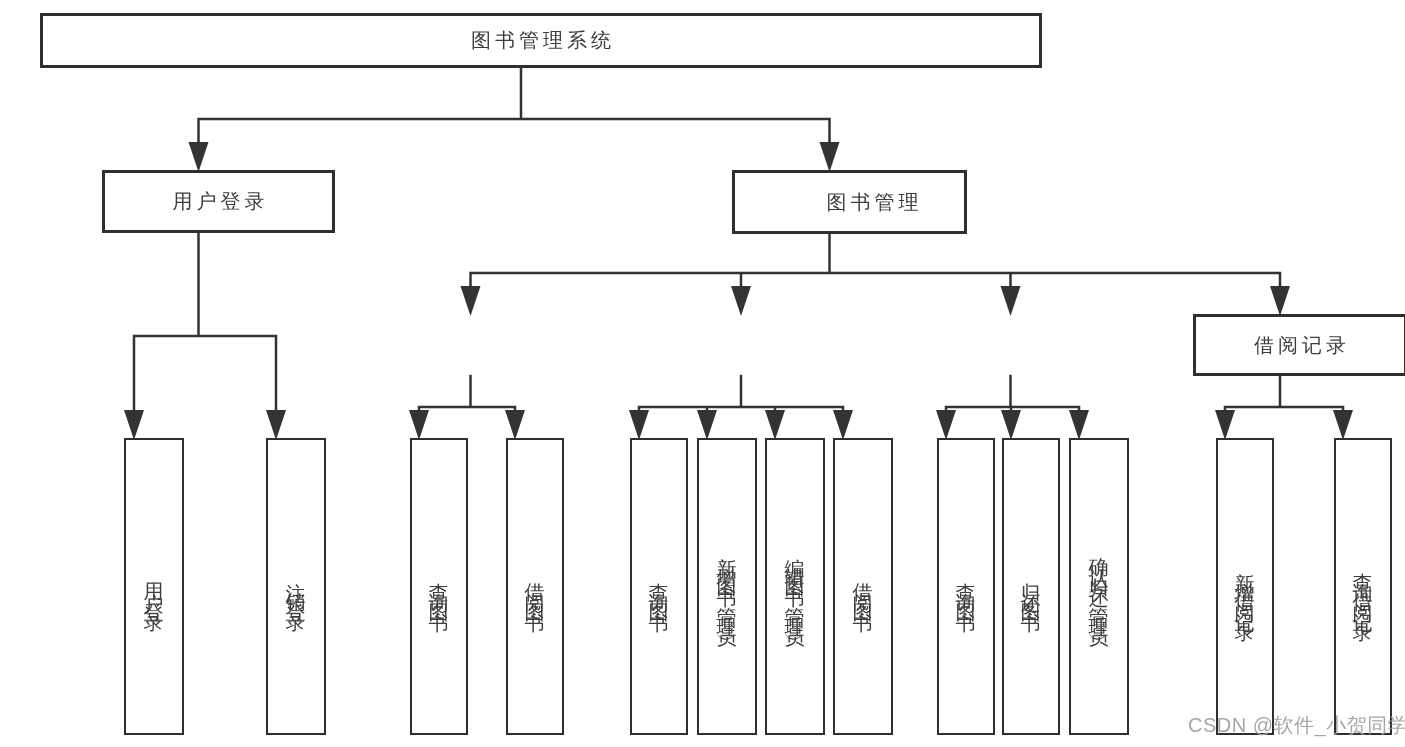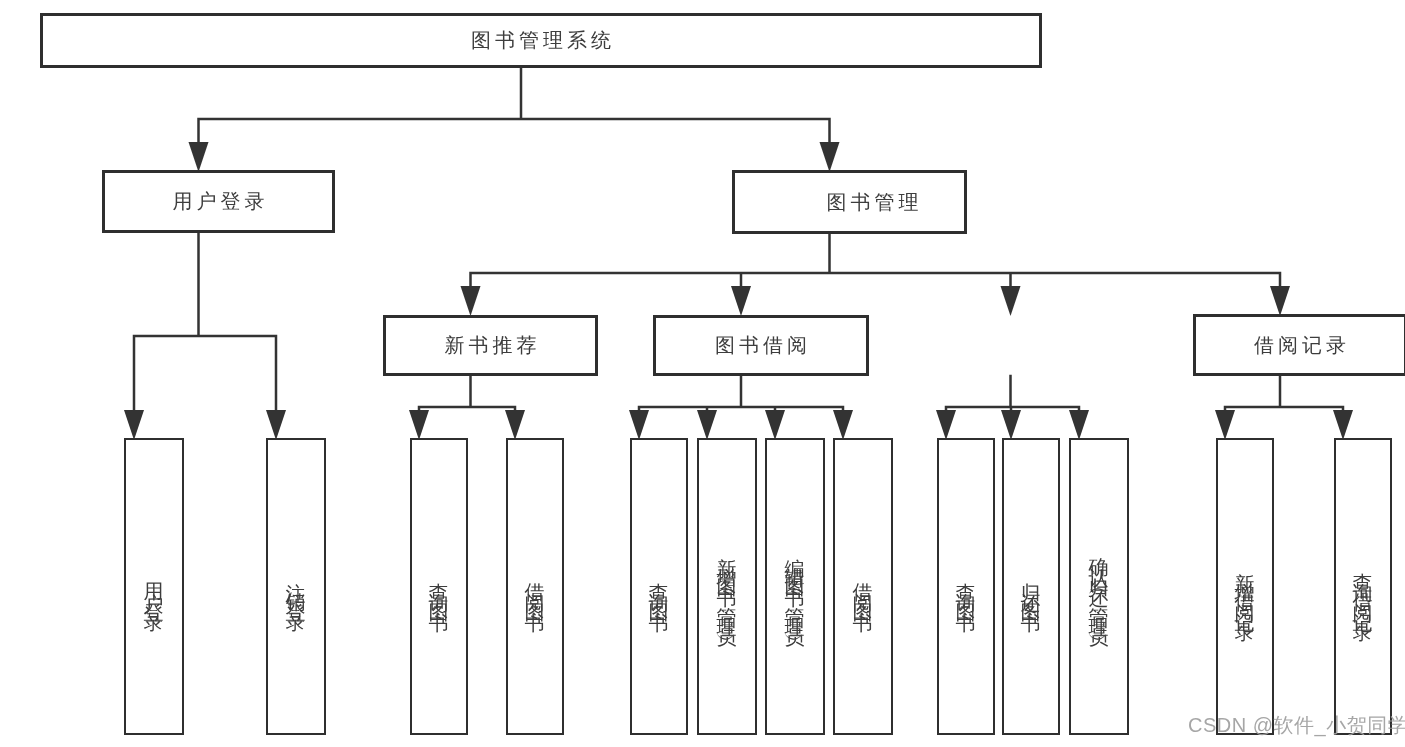--- a/index.html
+++ b/index.html
@@ -103,26 +103,20 @@
     <span class="label">图书管理系统</span>
   </div>
 
   <div class="node h" style="left:82px; top:170px; width:233px; height:63px;">
     <span class="label">用户登录</span>
   </div>
   <div class="node h" style="left:712px; top:170px; width:235px; height:64px;padding-left:46px;">
     <span class="label">图书管理</span>
   </div>
 
-  <div class="node h" style="left:363px; top:315px; width:215px; height:61px;">
-    <span class="label">新书推荐</span>
-  </div>
-  <div class="node h" style="left:633px; top:315px; width:216px; height:61px;">
-    <span class="label">图书借阅</span>
-  </div>
   <div class="node h" style="left:1173px; top:314px; width:214px; height:62px;">
     <span class="label">借阅记录</span>
   </div>
 
   <div class="node v" style="left:104px; top:438px; width:60px; height:297px;">
     <span class="label">用户登录</span>
   </div>
   <div class="node v" style="left:246px; top:438px; width:60px; height:297px;">
     <span class="label">注销登录</span>
   </div>

